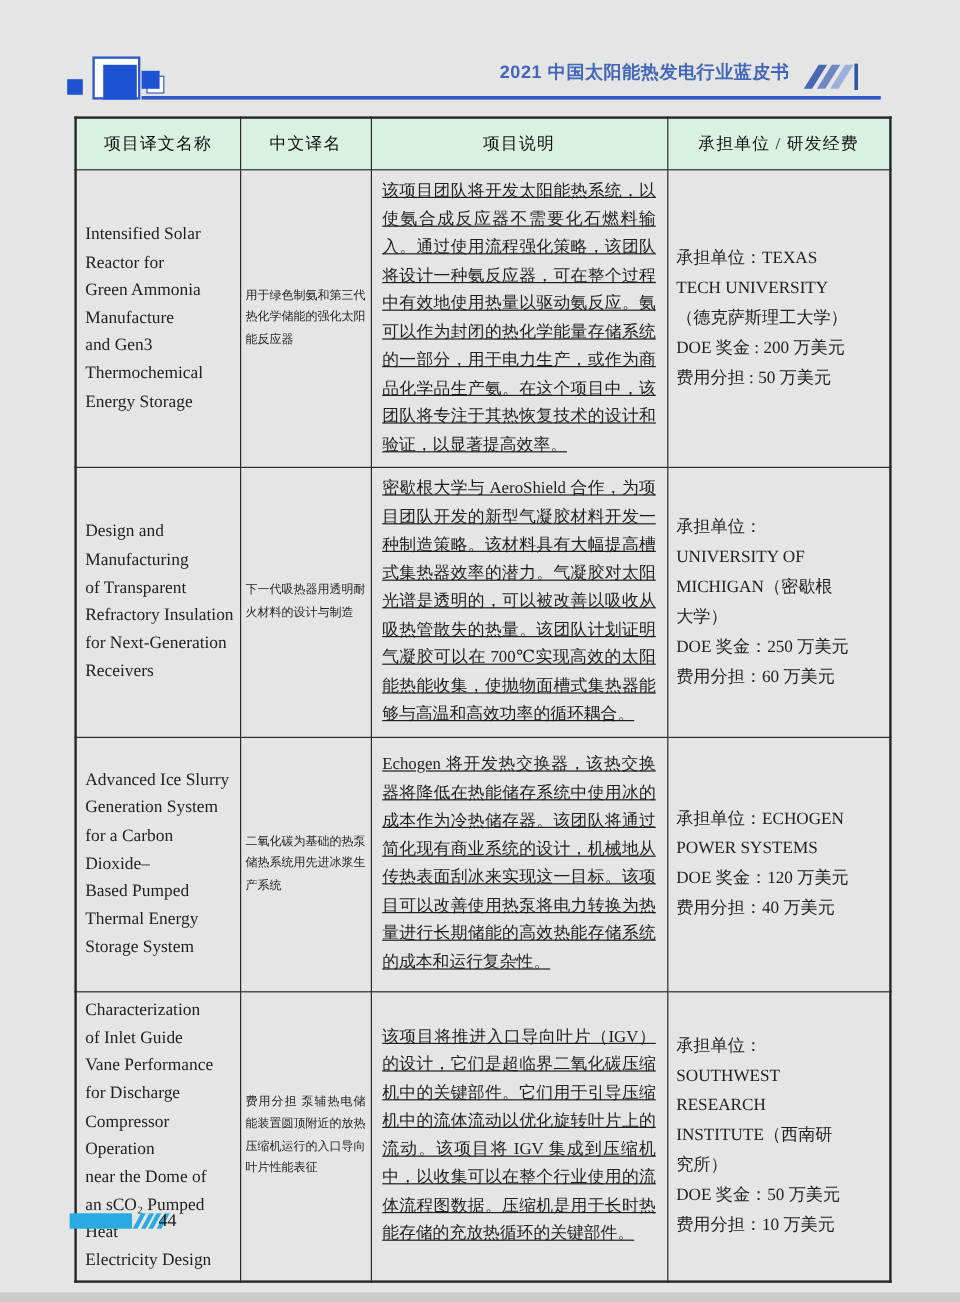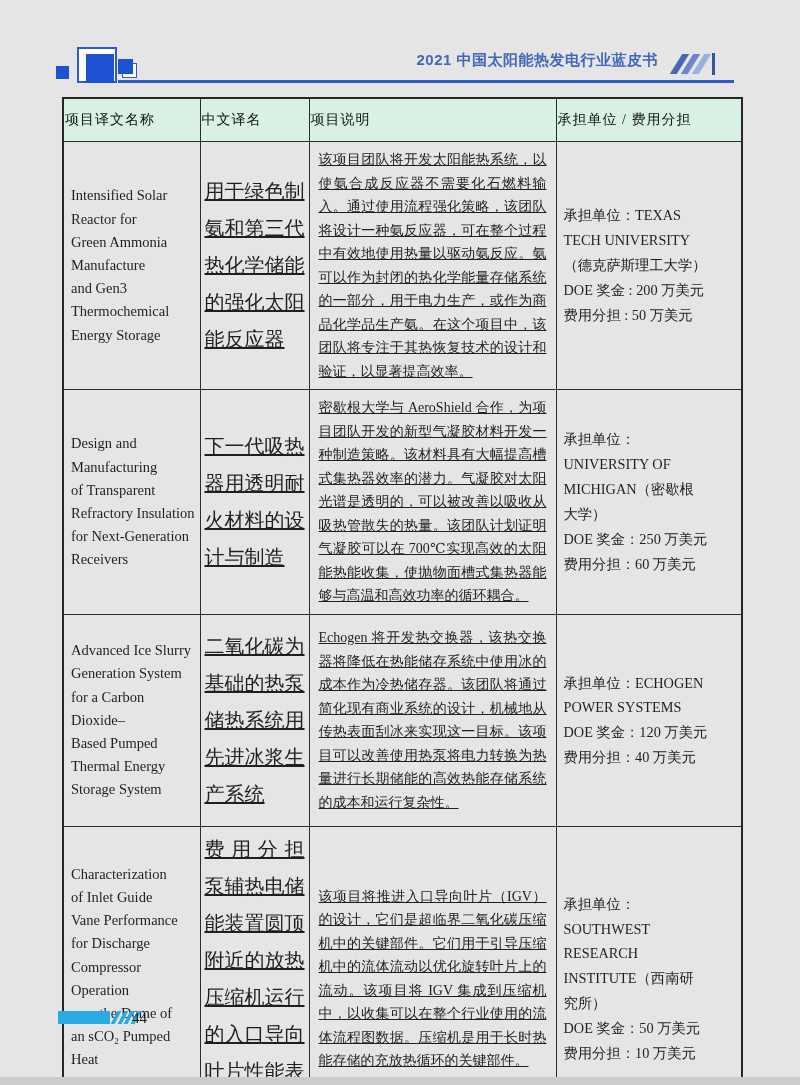--- a/index.html
+++ b/index.html
@@ -46,30 +46,30 @@
     border-collapse:collapse;table-layout:fixed;
     border:2px solid #262626;
   }
   table.projects th, table.projects td{
     border:1.5px solid #2b2b2b;
     vertical-align:middle;
     font-weight:normal;
   }
   table.projects th{
     background:#d9f1e3;
-    height:40px;font-size:14px;text-align:left;
+    height:40px;font-size:14px;text-align:center;
     letter-spacing:1px;color:#111;
   }
   td.en{
     font-size:14.5px;line-height:1.6;
     padding:4px 4px 4px 7px;white-space:pre-line;margin-top:13px;
   }
   td.cn{
-    font-size:20px;line-height:1.85;
-    padding:4px 4px;text-align:justify;text-decoration:underline;
+    font-size:10px;line-height:1.85;
+    padding:4px 4px;text-align:justify;
   }
   td.desc{
     font-size:14px;line-height:1.68;
     padding:6px 9px;text-align:justify;text-decoration:underline;
   }
   td.fund{
     font-size:14.3px;line-height:1.74;
     padding:4px 4px 4px 7px;white-space:pre-line;
   }
 
@@ -115,21 +115,21 @@
       <col style="width:137px">
         <col style="width:109px">
         <col style="width:247px">
         <col style="width:186px">
     </colgroup>
     <thead>
       <tr>
         <th>项目译文名称</th>
         <th>中文译名</th>
         <th>项目说明</th>
-        <th>承担单位 / 费用分担</th>
+        <th>承担单位 / 研发经费</th>
       </tr>
     </thead>
     <tbody>
       <tr style="height:221px">
         <td class="en">Intensified Solar
 Reactor for
 Green Ammonia
 Manufacture
 and Gen3
 Thermochemical

